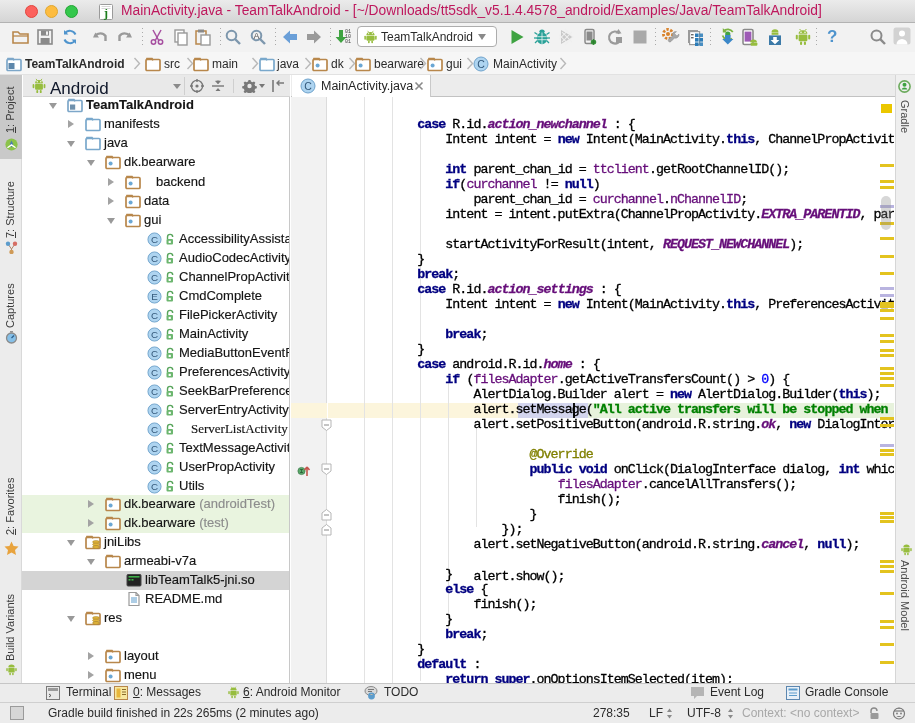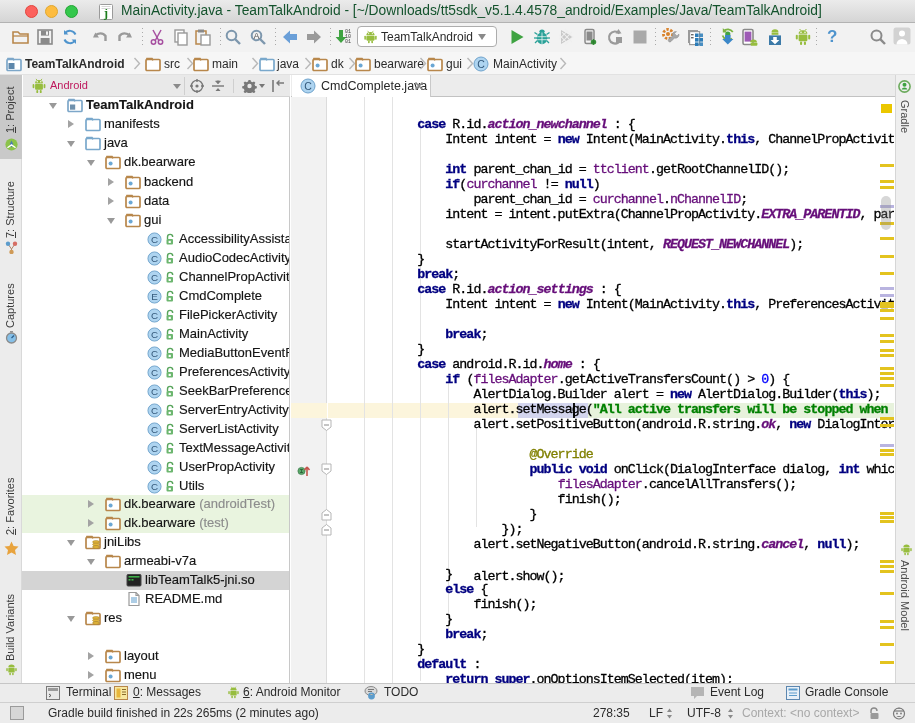--- a/index.html
+++ b/index.html
@@ -1,21 +1,21 @@
 <!DOCTYPE html>
 <html><head><meta charset="utf-8"><style>
 *{margin:0;padding:0;box-sizing:border-box}
 body{font-family:"Liberation Sans",sans-serif;width:915px;height:723px;overflow:hidden;background:#fff}
 #app{position:relative;width:915px;height:723px;overflow:hidden}
 .abs{position:absolute}
 svg{display:block}
 
 #title{left:0;top:0;width:915px;height:23px;background:linear-gradient(#ebebeb,#d5d5d5);border-bottom:1px solid #b3b3b3}
 .tl{width:13px;height:13px;border-radius:50%;top:5px}
-#ttext{left:121px;top:3px;font-size:13.8px;color:#14532d;white-space:nowrap}
+#ttext{left:121px;top:3px;font-size:13.8px;color:#be185d;white-space:nowrap}
 
 #toolbar{left:0;top:23px;width:915px;height:29px;background:#f2f2f2}
 .sep{top:28px;width:1px;height:18px;background-image:linear-gradient(#aaa 30%,transparent 30%);background-size:1px 4px}
 
 #crumbs{left:0;top:52px;width:915px;height:23px;background:#f6f6f6;border-bottom:1px solid #e2e2e2}
 .crumbtxt{top:57px;font-size:12px;color:#2b2b2b;white-space:nowrap}
 
 #lstripe{left:0;top:75px;width:22px;height:608px;background:#ececec;border-right:1px solid #d9d9d9}
 .vtxt{transform:rotate(-90deg);transform-origin:0 0;font-size:11px;color:#3c3c3c;white-space:nowrap}
 
@@ -374,21 +374,21 @@
         <rect x="4.6" y="6.6" width="8.8" height="6.6" rx="1.2"></rect>
         <rect x="1.8" y="6.8" width="2" height="4.6" rx="1"></rect>
         <rect x="14.2" y="6.8" width="2" height="4.6" rx="1"></rect>
         <rect x="6" y="13.6" width="2.1" height="3.4" rx="1"></rect>
         <rect x="9.9" y="13.6" width="2.1" height="3.4" rx="1"></rect>
         <path d="M5.6 1 l1.4 1.7 M12.4 1 l-1.4 1.7" stroke="#97bd3e" stroke-width="1"></path>
       </g>
       <circle cx="7" cy="4.2" r="0.8" fill="#fff"></circle>
       <circle cx="11" cy="4.2" r="0.8" fill="#fff"></circle>
     </svg>
-<div class="abs" style="left:50px;top:79px;font-size:11px;color:#be185d">Android</div>
+<div class="abs" style="left:50px;top:79px;font-size:17px;color:#0f172a">Android</div>
 <div class="abs" style="left:184px;top:77px;width:1px;height:18px;background:#cfcfcf"></div>
 <div class="abs arr-d" style="left:173px;top:84px;border-top-color:#8a8a8a;border-left-width:4px;border-right-width:4px;border-top-width:5px"></div>
 <svg class="abs" style="left:190px;top:79px" width="14" height="14" viewBox="0 0 14 14">
       <circle cx="7" cy="7" r="5.6" fill="none" stroke="#787878" stroke-width="1.4"></circle>
       <circle cx="7" cy="7" r="1.6" fill="#787878"></circle>
       <path d="M7 0 v3 M7 11 v3 M0 7 h3 M11 7 h3" stroke="#787878" stroke-width="1.4"></path>
     </svg>
 <svg class="abs" style="left:211px;top:79px" width="14" height="14" viewBox="0 0 14 14">
       <path d="M1 7 h12" stroke="#787878" stroke-width="1.4"></path>
       <path d="M7 1 l0 2.5 M4.5 2 h5 l-2.5 3z" fill="#787878" stroke="#787878" stroke-width="0.6"></path>
@@ -405,21 +405,21 @@
 <svg class="abs" style="left:271px;top:79px" width="14" height="14" viewBox="0 0 14 14">
       <path d="M2 1 v12" stroke="#787878" stroke-width="1.6"></path>
       <path d="M13 4 h-7 M8.5 1.5 L6 4 l2.5 2.5" stroke="#787878" stroke-width="1.4" fill="none"></path>
     </svg>
 <div id="tabbar" class="abs"></div>
 <div id="tab" class="abs"></div>
 <svg class="abs" style="left:300px;top:78px" width="16" height="16" viewBox="0 0 16 16">
       <circle cx="8" cy="8" r="7" fill="#aed4f0" stroke="#6fa3cc" stroke-width="1"></circle>
       <text x="8" y="12" font-size="10.5" text-anchor="middle" fill="#33587a" font-family="Liberation Sans">C</text>
     </svg>
-<div class="abs" style="left:321px;top:79px;font-size:12.5px;color:#262626">CmdComplete.java</div>
+<div class="abs" style="left:321px;top:79px;font-size:12.5px;color:#262626">MainActivity.java</div>
 <svg class="abs" style="left:414px;top:81px" width="10" height="10" viewBox="0 0 10 10">
       <path d="M1.5 1.5 L8.5 8.5 M8.5 1.5 L1.5 8.5" stroke="#8a8a8a" stroke-width="1.6"></path>
     </svg>
 <div id="ptree" class="abs">
 <div class="trow" style="top:-1px;">
         <div class="arr-d" style="left:27px;top:7px"></div>
         <svg style="position:absolute;left:45px;top:1px" width="16" height="16" viewBox="0 0 16 16">
           <rect x="1" y="3.5" width="14" height="11" rx="1" fill="#fff" stroke="#7da7c9" stroke-width="1.7"></rect>
           <path d="M1.5 4 L2 2.5 h5 l1 1.8" fill="none" stroke="#7da7c9" stroke-width="1.7"></path>
           <rect x="3" y="7.5" width="5.2" height="5.2" fill="#7091ad"></rect>
@@ -451,21 +451,21 @@
         </svg>
         <div class="tlabel" style="left:102px;">dk.bearware</div>
       </div>
 <div class="trow" style="top:76px;">
         <div class="arr-r" style="left:86px;top:5px"></div>
         <svg style="position:absolute;left:103px;top:1px" width="16" height="16" viewBox="0 0 16 16">
           <rect x="1" y="3.5" width="14" height="11" rx="1" fill="#fff" stroke="#b8874b" stroke-width="1.7"></rect>
           <path d="M1.5 4 L2 2.5 h5 l1 1.8" fill="none" stroke="#b8874b" stroke-width="1.7"></path>
           <circle cx="5.6" cy="9.5" r="2" fill="#6ba7d4"></circle>
         </svg>
-        <div class="tlabel" style="left:122px;text-align:center;">backend</div>
+        <div class="tlabel" style="left:134px;text-align:center;">backend</div>
       </div>
 <div class="trow" style="top:95px;">
         <div class="arr-r" style="left:86px;top:5px"></div>
         <svg style="position:absolute;left:103px;top:1px" width="16" height="16" viewBox="0 0 16 16">
           <rect x="1" y="3.5" width="14" height="11" rx="1" fill="#fff" stroke="#b8874b" stroke-width="1.7"></rect>
           <path d="M1.5 4 L2 2.5 h5 l1 1.8" fill="none" stroke="#b8874b" stroke-width="1.7"></path>
           <circle cx="5.6" cy="9.5" r="2" fill="#6ba7d4"></circle>
         </svg>
         <div class="tlabel" style="left:122px;">data</div>
       </div>
@@ -623,21 +623,21 @@
           <circle cx="8" cy="8" r="7" fill="#aed4f0" stroke="#6fa3cc" stroke-width="1"></circle>
           <text x="8" y="12" font-size="10.5" text-anchor="middle" fill="#33587a" font-family="Liberation Sans">C</text>
         </svg>
         <svg style="position:absolute;left:142px;top:3px" width="12" height="12" viewBox="0 0 12 12">
           <g stroke="#58a55c" stroke-width="1.4" fill="none">
             <path d="M3.5 6 v-2 a2.6 2.6 0 0 1 5.2 0"></path>
             <rect x="2.5" y="6" width="6.5" height="5.5" rx="1" fill="#6cb66f" stroke="none"></rect>
           </g>
           <rect x="4.6" y="7.8" width="2.2" height="2.2" fill="#fff"></rect>
         </svg>
-        <div class="tlabel" style="left:157px;">ServerListActivity</div>
+        <div class="tlabel" style="left:169px;font-family:Liberation Serif, serif;">ServerListActivity</div>
       </div>
 <div class="trow" style="top:342px;">
         <svg style="position:absolute;left:125px;top:2px" width="15" height="15" viewBox="0 0 16 16">
           <circle cx="8" cy="8" r="7" fill="#aed4f0" stroke="#6fa3cc" stroke-width="1"></circle>
           <text x="8" y="12" font-size="10.5" text-anchor="middle" fill="#33587a" font-family="Liberation Sans">C</text>
         </svg>
         <svg style="position:absolute;left:142px;top:3px" width="12" height="12" viewBox="0 0 12 12">
           <g stroke="#58a55c" stroke-width="1.4" fill="none">
             <path d="M3.5 6 v-2 a2.6 2.6 0 0 1 5.2 0"></path>
             <rect x="2.5" y="6" width="6.5" height="5.5" rx="1" fill="#6cb66f" stroke="none"></rect>

